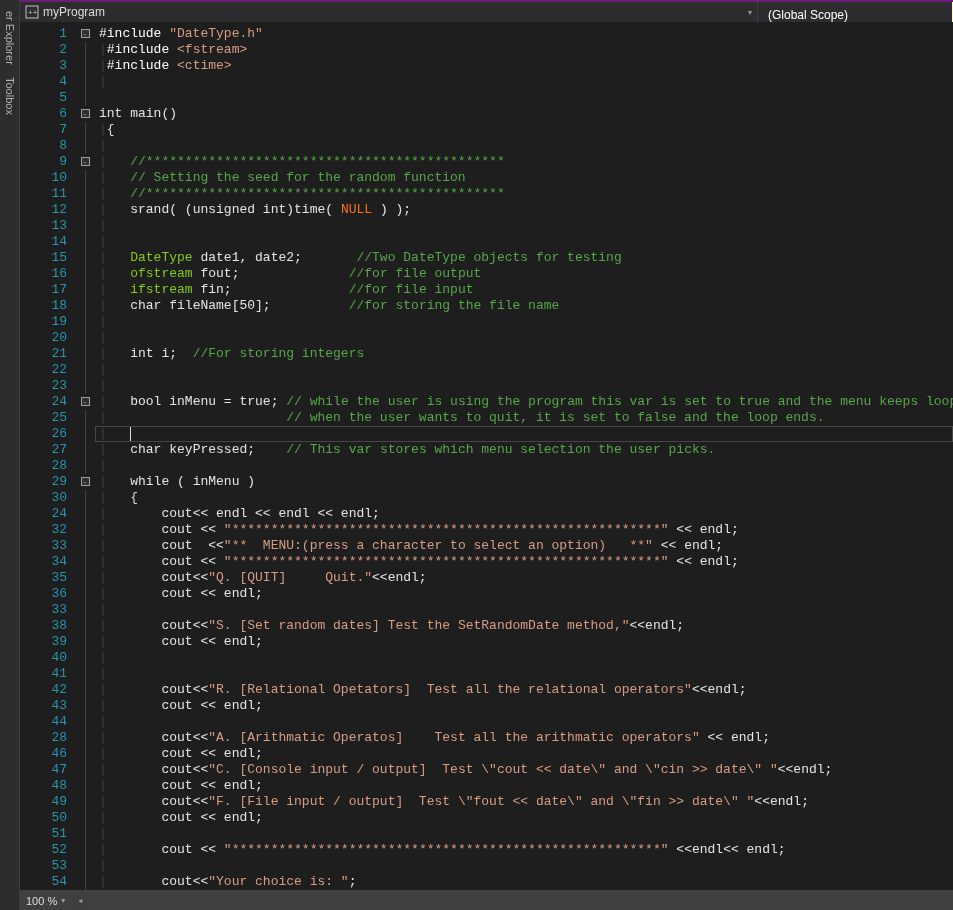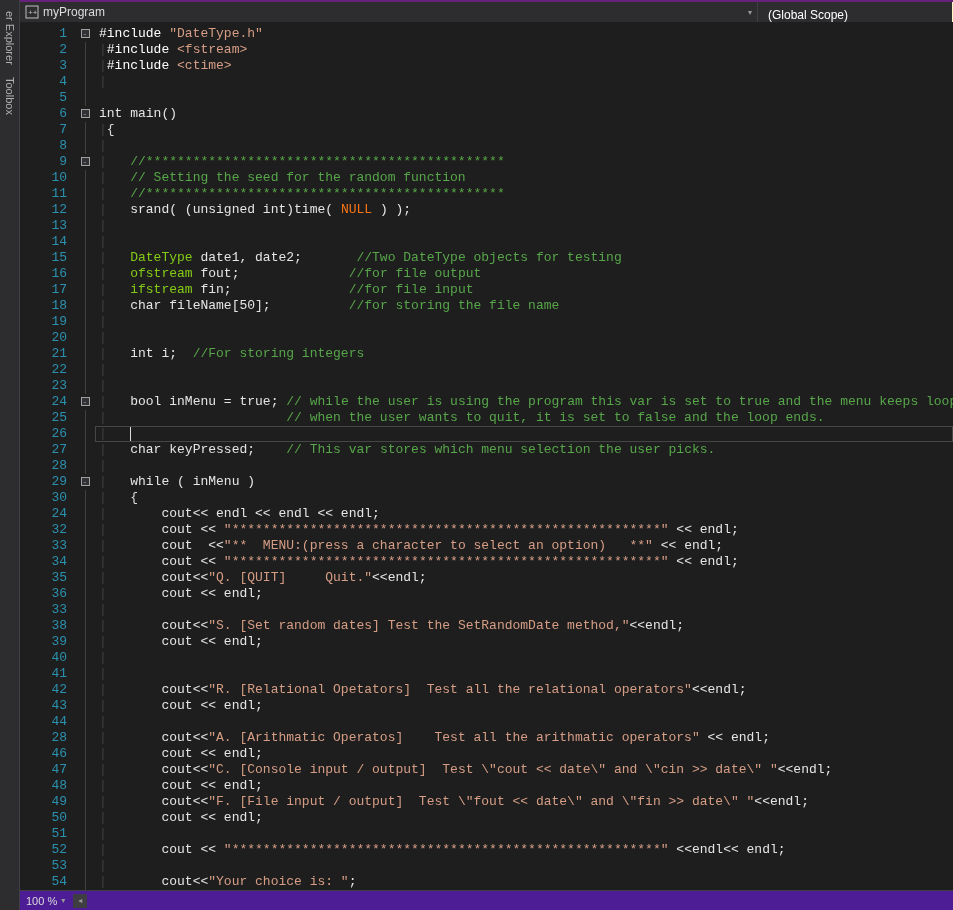--- a/index.html
+++ b/index.html
@@ -163,21 +163,21 @@
     .c-type { color: #84cc16; }
     .c-ident { color: #e5e5e5; }
     .c-paren { color: #dcdcdc; }
     .c-null { color: #f97316; }
     .bottom-bar {
       position: absolute;
       bottom: 0;
       left: 20px;
       right: 0;
       height: 20px;
-      background: #4c1d95;
+      background: #404040;
       display: flex;
       align-items: center;
       padding: 0 6px;
       font-family: 'Segoe UI', sans-serif;
       font-size: 11px;
       color: #dcdcdc;
       border-top: 1px solid #3f3f46;
     }
     .zoom-label { margin-right: 4px; }
     .zoom-arrow { font-size: 8px; color: #999; margin-right: 8px; }

